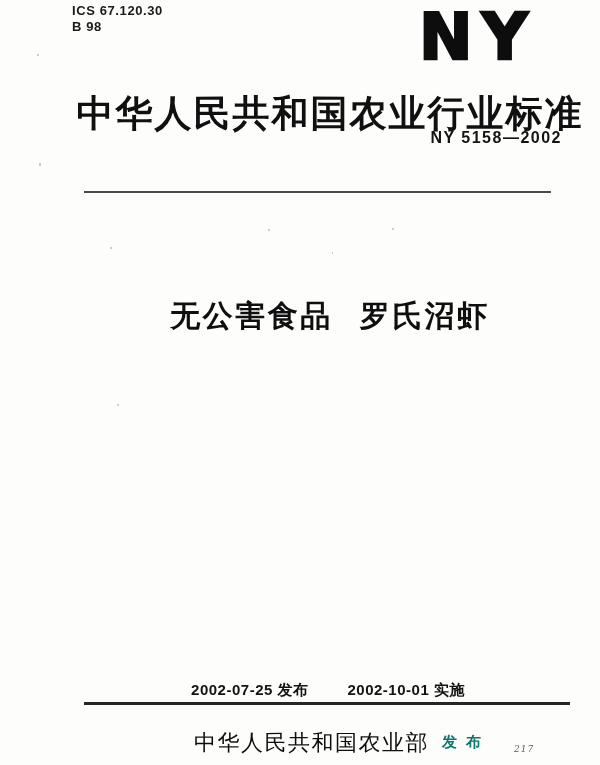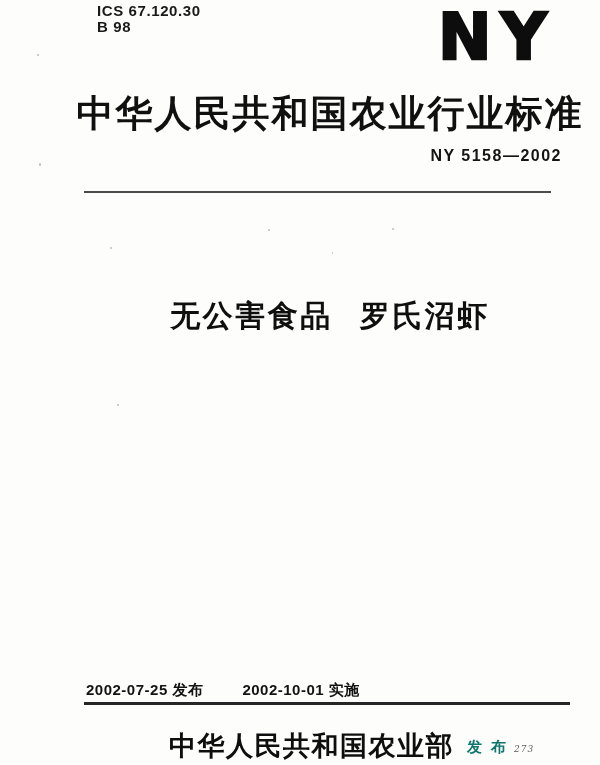--- a/index.html
+++ b/index.html
@@ -9,52 +9,51 @@
     height: 765px;
     background: #fdfdfb;
     overflow: hidden;
     color: #161616;
     font-family: "Liberation Sans", sans-serif;
   }
   .abs { position: absolute; }
 
   .ics-block {
     left: 72px; top: 3px;
-    font-size: 15px;
+    font-size: 13px;
     font-weight: 700;
     letter-spacing: 0.6px;
     line-height: 16px;
     color: #1a1a1a;
-    margin-left: 25px;
   }
   .ics-line { white-space: pre; }
 
   .logo {
-    left: 438px; top: 2px;
+    left: 419px; top: 2px;
     font-family: "DejaVu Sans", sans-serif;
     font-size: 64px;
     font-weight: 900;
     letter-spacing: 9px;
     line-height: 1.1;
     color: #0d0d0d;
     -webkit-text-stroke: 2.5px #0d0d0d;
   }
 
   .std-category {
     left: 30px; top: 90px; width: 600px;
     text-align: center;
     font-size: 37px;
     font-weight: 700;
     letter-spacing: 2px;
     line-height: 48px;
     color: #101010;
   }
 
   .std-code {
-    top: 147px; right: 38px;
+    top: 129px; right: 38px;
     font-size: 16px;
     font-weight: 700;
     letter-spacing: 1.5px;
     color: #141414;
   }
 
   .rule-top {
     left: 84px; top: 191px;
     width: 467px; height: 2px;
     background: #4a4a4a;
@@ -68,43 +67,43 @@
     letter-spacing: 2.5px;
     line-height: 40px;
     color: #0f0f0f;
     white-space: nowrap;
   }
   .doc-title .gap { display: inline-block; width: 27px; }
 
   .footer-dates {
     left: 86px; top: 681px; width: 484px;
     display: flex;
-    justify-content: flex-start;
+    justify-content: center;
     font-size: 15px;
     font-weight: 700;
     letter-spacing: 0.5px;
     color: #131313;
     gap: 39px;
   }
 
   .rule-bottom {
     left: 84px; top: 702px;
     width: 486px; height: 3px;
     background: #262626;
   }
 
   .publisher-row {
     left: 0; top: 728px; width: 652px;
     text-align: center;
     white-space: nowrap;
   }
   .publisher-name {
     font-family: "Liberation Serif", serif;
-    font-size: 27px;
-    font-weight: 700;
+    font-size: 22px;
+    font-weight: 400;
     letter-spacing: 1.5px;
     color: #0e0e0e;
     margin-left: 32px;
   }
   .publisher-suffix {
     font-size: 15px;
     font-weight: 700;
     letter-spacing: 9px;
     margin-left: 13px;
     position: relative;
@@ -154,21 +153,21 @@
     <span>2002-07-25 发布</span>
     <span>2002-10-01 实施</span>
   </div>
 
   <div class="abs rule-bottom"></div>
 
   <div class="abs publisher-row">
     <span class="publisher-name">中华人民共和国农业部</span><span class="publisher-suffix">发布</span>
   </div>
 
-  <div class="abs page-num">273</div>
+  <div class="abs page-num">217</div>
 
   <div class="speck" style="left:37px; top:54px; width:2px; height:2px;"></div>
   <div class="speck" style="left:39px; top:163px; width:2px; height:3px;"></div>
   <div class="speck" style="left:268px; top:229px; width:2px; height:2px;"></div>
   <div class="speck" style="left:392px; top:228px; width:2px; height:2px;"></div>
   <div class="speck" style="left:110px; top:247px; width:2px; height:2px;"></div>
   <div class="speck" style="left:332px; top:252px; width:1px; height:2px;"></div>
   <div class="speck" style="left:117px; top:404px; width:2px; height:2px;"></div>
 
 </div>

